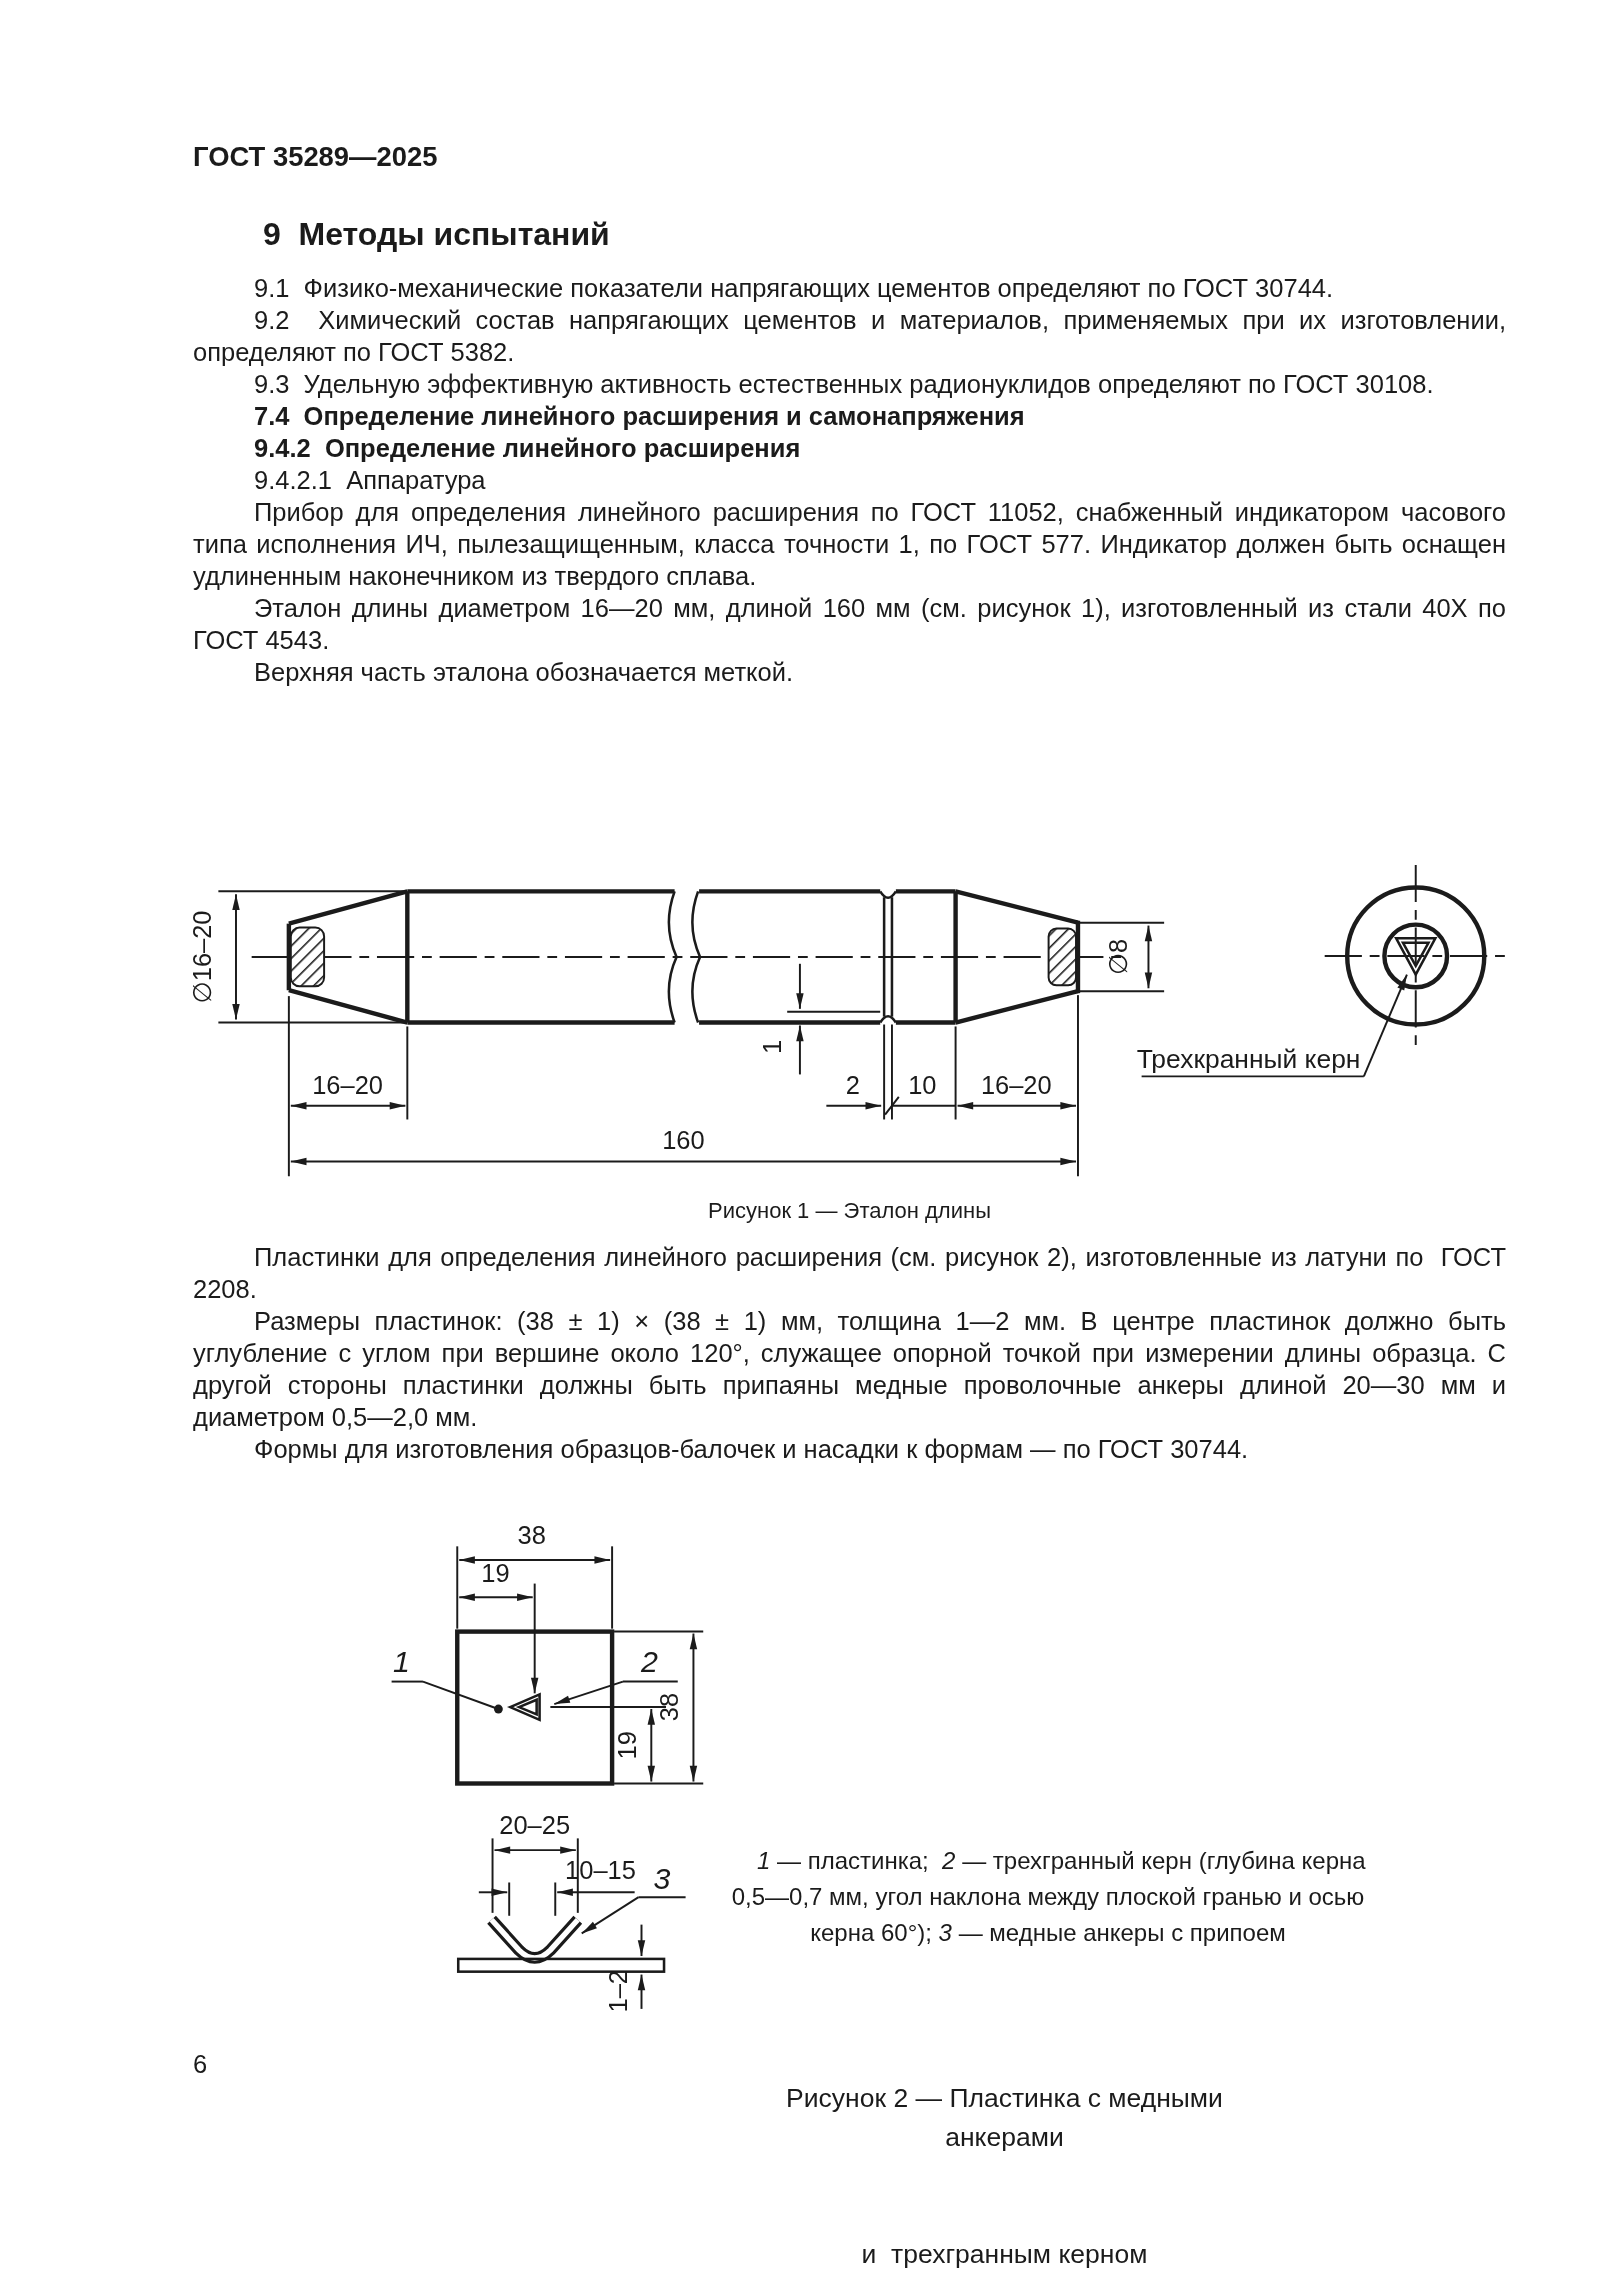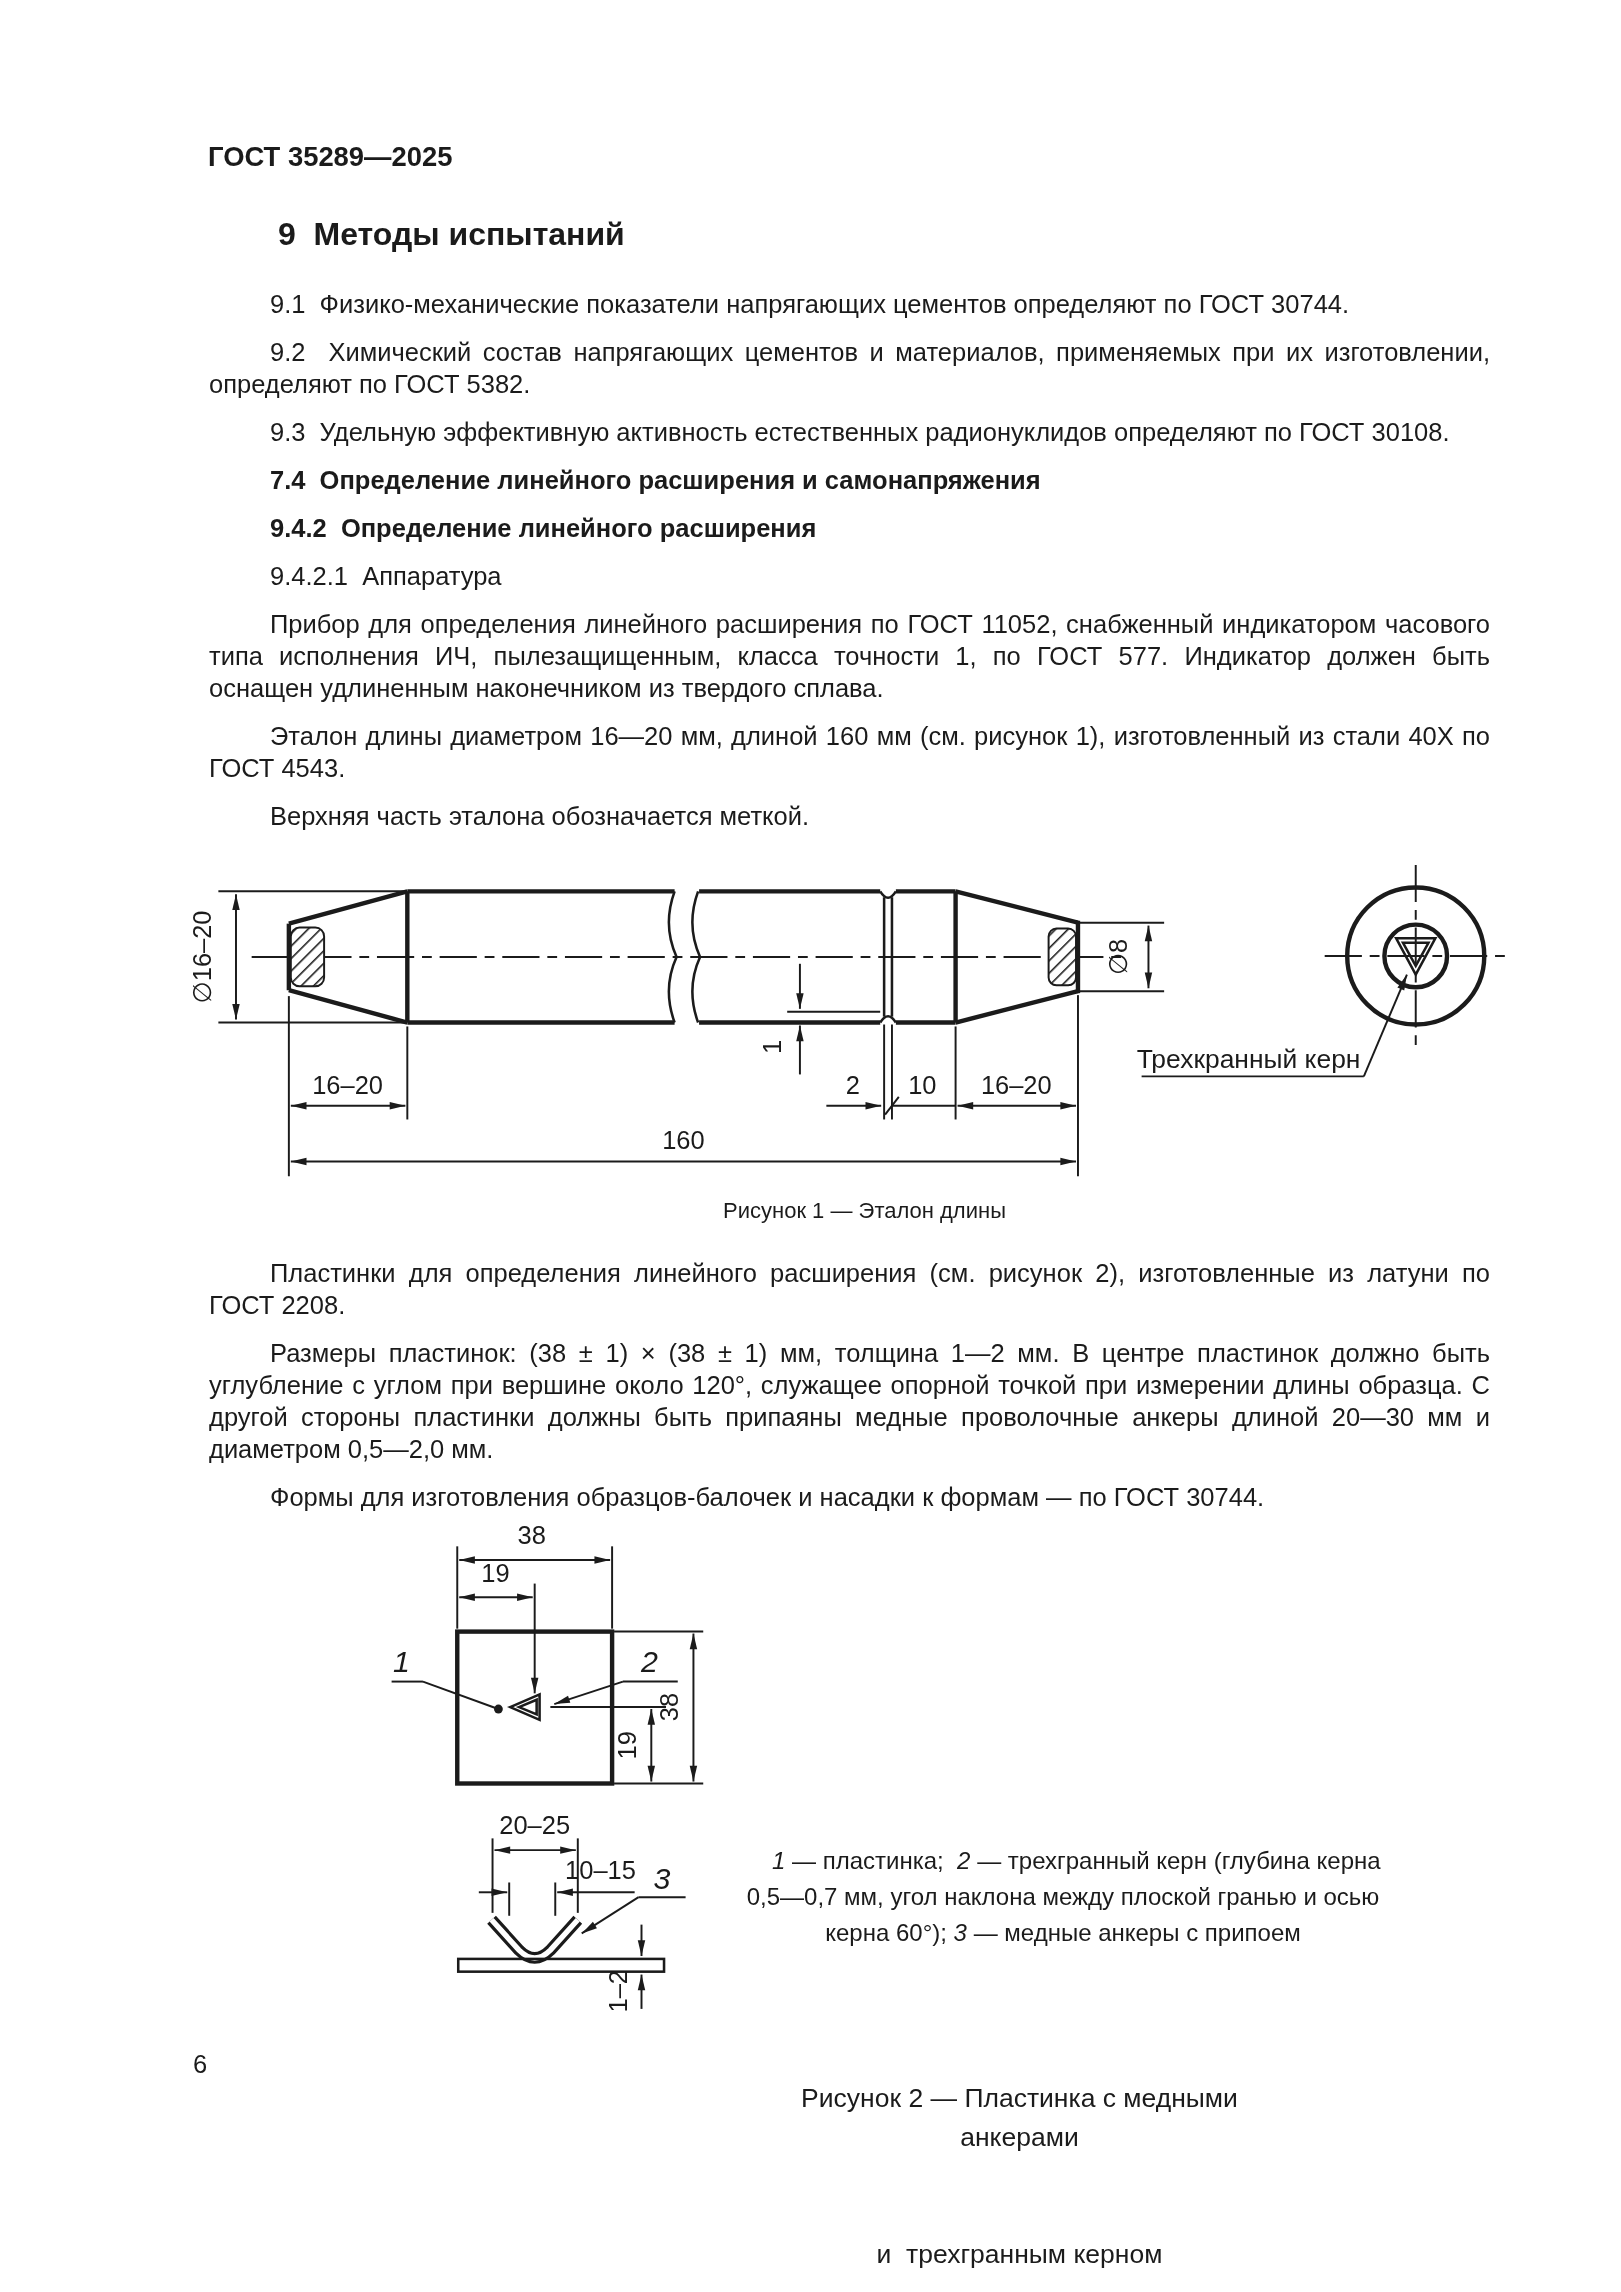--- a/index.html
+++ b/index.html
@@ -1,24 +1,24 @@
 <!DOCTYPE html>
 <html><head>
 <meta charset="utf-8">
 <style>
   html,body{margin:0;padding:0;background:#e8e8e8;}
   .page{position:relative;width:1621px;height:2293px;background:#ffffff;
         font-family:"Liberation Sans", sans-serif;color:#1b1b1b;overflow:hidden;margin:0 auto;}
-  .pre{white-space:pre-wrap;margin-left:15px;}
+  .pre{white-space:pre-wrap;}
   .hdr{position:absolute;left:193px;top:141px;font-size:27.4px;font-weight:bold;}
   .h1{position:absolute;left:263px;top:216px;font-size:32px;font-weight:bold;}
   .tb{position:absolute;left:193px;width:1313px;font-size:25.5px;line-height:32px;text-align:justify;}
   .tb1{top:272px;}
   .tb2{top:1241px;}
-  .tb p{margin:16px;text-indent:61px;white-space:pre-wrap;}
+  .tb p{margin:0;text-indent:61px;white-space:pre-wrap;}
   .tb p.b{font-weight:bold;}
   .mt11{margin-top:10.8px;}
   .mt12{margin-top:11.8px;}
   .cap1{position:absolute;left:193px;top:1198px;width:1313px;text-align:center;font-size:22px;}
   .legend{position:absolute;left:727px;top:1807px;width:642px;text-align:center;
           font-size:24px;line-height:36px;}
   .legend i{font-style:italic;}
   .cap2{position:absolute;left:730px;top:2001px;width:549px;text-align:center;
         font-size:26.5px;line-height:39px;}
   .cap2 span{display:block;}

